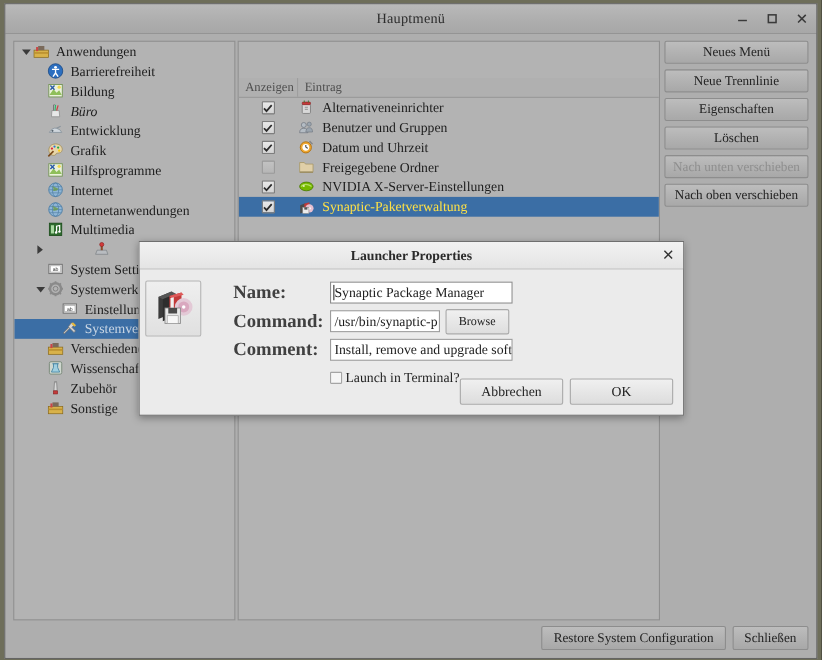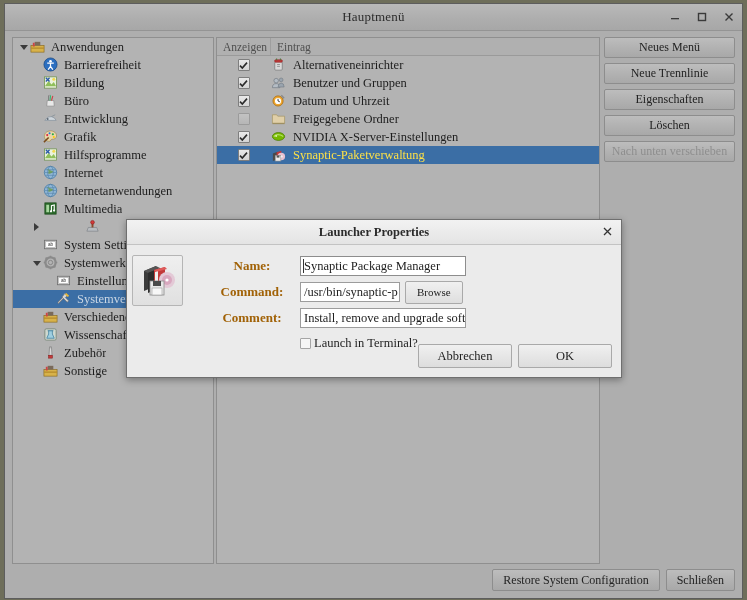--- a/index.html
+++ b/index.html
@@ -73,21 +73,21 @@
 
   
   .list-pane {
     width: 388px;
     background: #b3b3b3;
     border: 1px solid #8f8f8f;
     box-sizing: border-box;
     position: relative; overflow: hidden;
     display: flex; flex-direction: column;
   }
-  .list-header { height: 17px; display: flex; background: #b0b0b0; border-bottom: 1px solid #9a9a9a; flex: none; }
+  .list-header { height: 17px; display: flex; background: #b0b0b0; border-bottom: 1px solid #9a9a9a; flex: none; margin-top: 33px; }
   .lh-cell { font-size: 11.5px; color: #4e4e4e; display: flex; align-items: center; padding-left: 6px; box-sizing: border-box; }
   .lh-cell.c1 { width: 54px; border-right: 1px solid #9e9e9e; }
   .lh-cell.c2 { flex: 1; text-align: right; }
   .list-row { height: 18px; display: flex; align-items: center; font-size: 12.5px; color: #1d1d1d; }
   .list-row.selected { background: #3b6ea5; color: #fde047; }
   .chkcell { width: 54px; display: flex; align-items: center; justify-content: center; flex: none; }
   .chk {
     width: 12px; height: 12px; box-sizing: border-box;
     background: linear-gradient(to bottom,#e9e9e9,#d4d4d4);
     border: 1px solid #7e7e7e; border-radius: 1px;
@@ -139,21 +139,21 @@
   .dlg-body { flex: 1; position: relative; }
   .icon-btn {
     position: absolute; left: 5px; top: 10px;
     width: 49px; height: 49px;
     background: linear-gradient(to bottom,#efefef,#e0e0e0);
     border: 1px solid #b5b5b5; border-radius: 2px;
     display: flex; align-items: center; justify-content: center;
   }
   .form { position: absolute; left: 85px; top: 8px; }
   .form-row { display: flex; align-items: center; height: 26px; }
-  .flabel { width: 88px; text-align: center; padding-right: 8px; font-size: 13px; font-weight: bold; color: #a16207; box-sizing: border-box; }
+  .flabel { width: 88px; text-align: left; padding-right: 8px; font-size: 17px; font-weight: bold; color: #404040; box-sizing: border-box; }
   .field {
     background: #fff; border: 1px solid #9c9c9c;
     height: 20px; box-sizing: border-box;
     display: flex; align-items: center;
     padding: 0 3px; font-size: 12.5px; color: #1d1d1d;
     overflow: hidden; white-space: nowrap;
     position: relative;
   }
   .field.name { width: 166px; border-color: #8d8d8d; }
   .field.cmd { width: 100px; }
@@ -245,21 +245,21 @@
               <span class="ticon">
                 <svg width="15" height="15" viewBox="0 0 16 16">
                   <rect x="1.5" y="2" width="13" height="12" fill="#eaf2dc" stroke="#6b8f4a" stroke-width="0.8"></rect>
                   <path d="M2 12 L6 6.5 L9 10 L11.5 7.5 L14 12 Z" fill="#8fbf5a"></path>
                   <circle cx="11.5" cy="4.5" r="1.6" fill="#f2d94e"></circle>
                   <path d="M3 3 L7 7 M7 3 L3 7" stroke="#2b5aa8" stroke-width="1.4"></path>
                 </svg>
               </span>
               <span class="tlabel">Bildung</span>
             </div>
-            <div class="tree-row" style="padding-left: 17px;">
+            <div class="tree-row" style="padding-left: 17px; font-style: italic;">
               <span class="twisty"></span>
               <span class="ticon">
                 <svg width="15" height="15" viewBox="0 0 16 16">
                   <path d="M4 14 L12 14 L11.5 8 L4.5 8 Z" fill="#e8e8e8" stroke="#888" stroke-width="0.7"></path>
                   <path d="M6 8 L6 3 L7 2" stroke="#777" stroke-width="1" fill="none"></path>
                   <path d="M9 8 L10.5 3" stroke="#c44" stroke-width="1.2" fill="none"></path>
                   <path d="M7.5 8 L8 2.5" stroke="#2b6" stroke-width="1" fill="none"></path>
                 </svg>
               </span>
               <span class="tlabel">Büro</span>
@@ -553,20 +553,21 @@
               </div>
             </div>
         </div>
 
         <div class="btn-col" id="btn-col">
             <div class="btn">Neues Menü</div>
             <div class="btn">Neue Trennlinie</div>
             <div class="btn">Eigenschaften</div>
             <div class="btn">Löschen</div>
             <div class="btn disabled">Nach unten verschieben</div>
+            <div class="btn">Nach oben verschieben</div>
           </div>
 
       </div>
 
       <div class="bottom-bar" id="bottom-bar">
           <div class="btn btn-wide">Restore System Configuration</div>
           <div class="btn btn-wide">Schließen</div>
         </div>
 
     </div>

